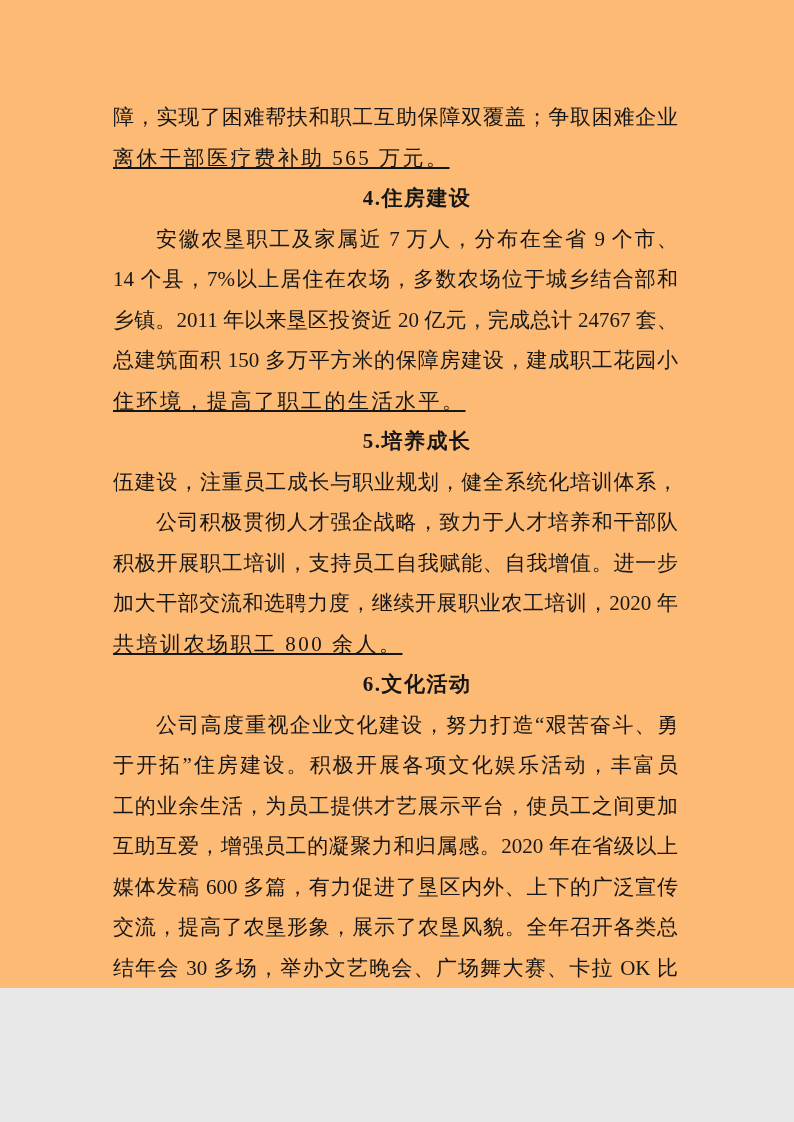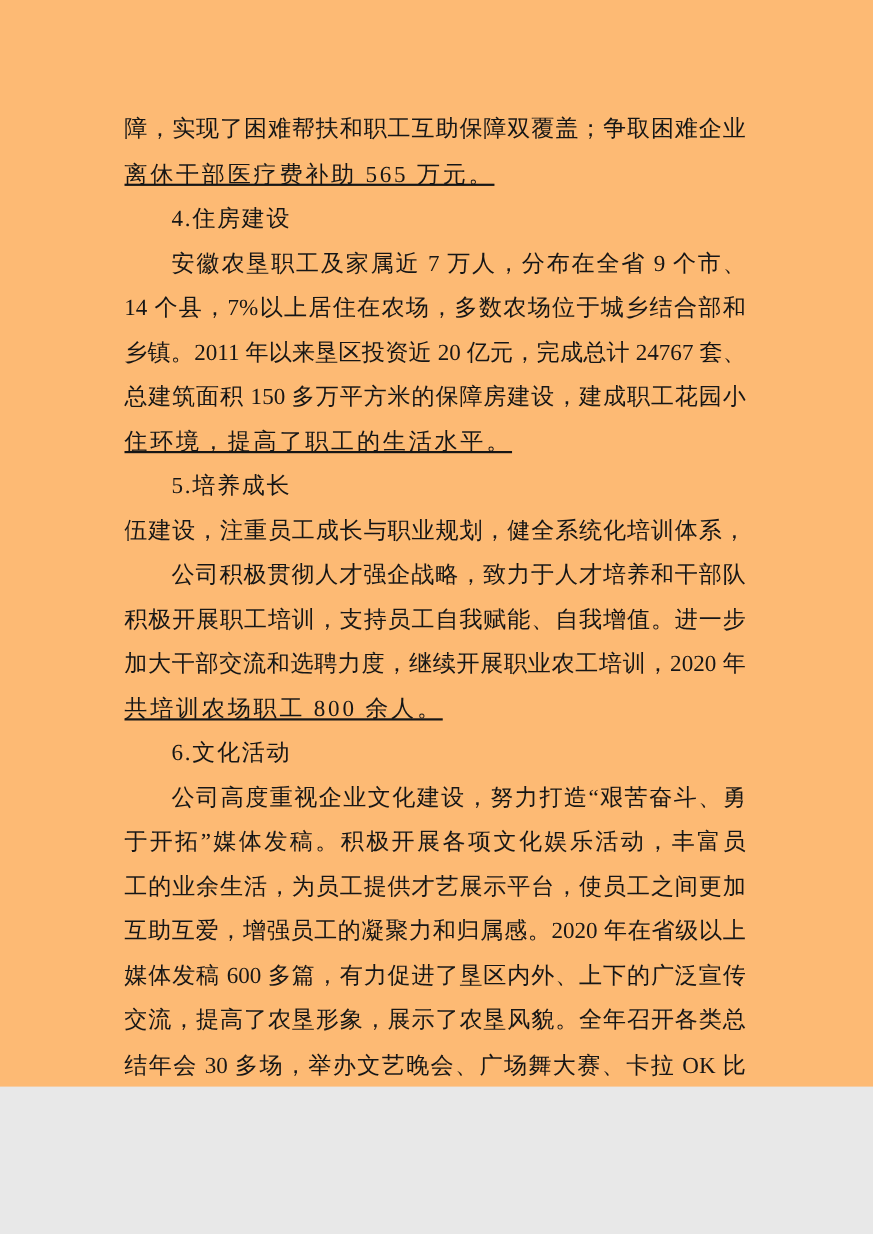--- a/index.html
+++ b/index.html
@@ -39,24 +39,24 @@
   .last {
     text-align: left;
     letter-spacing: 2.5px;
     text-decoration: underline;
   }
   
   .indent {
     text-indent: 43px;
   }
   .heading {
-    font-weight: normal;
+    font-weight: bold;
     padding-left: 43px;
     letter-spacing: 1.5px;
-    text-align: left;
+    text-align: center;
   }
   .footer {
     position: absolute;
     top: 1036px;
     left: 0;
     width: 794px;
     text-align: left;
     font-size: 13px;
     letter-spacing: 0.5px;
     color: #3c3c3c;
@@ -83,21 +83,21 @@
 
     <div class="ln j">伍建设，注重员工成长与职业规划，健全系统化培训体系，</div>
     <div class="ln j indent">公司积极贯彻人才强企战略，致力于人才培养和干部队</div>
     <div class="ln j">积极开展职工培训，支持员工自我赋能、自我增值。进一步</div>
     <div class="ln j">加大干部交流和选聘力度，继续开展职业农工培训，2020 年</div>
     <div class="ln last">共培训农场职工 800 余人。</div>
 
     <div class="ln heading">6.文化活动</div>
 
     <div class="ln j indent">公司高度重视企业文化建设，努力打造“艰苦奋斗、勇</div>
-    <div class="ln j">于开拓”媒体发稿。积极开展各项文化娱乐活动，丰富员</div>
+    <div class="ln j">于开拓”住房建设。积极开展各项文化娱乐活动，丰富员</div>
     <div class="ln j">工的业余生活，为员工提供才艺展示平台，使员工之间更加</div>
     <div class="ln j">互助互爱，增强员工的凝聚力和归属感。2020 年在省级以上</div>
     <div class="ln j">媒体发稿 600 多篇，有力促进了垦区内外、上下的广泛宣传</div>
     <div class="ln j">交流，提高了农垦形象，展示了农垦风貌。全年召开各类总</div>
     <div class="ln j">结年会 30 多场，举办文艺晚会、广场舞大赛、卡拉 OK 比赛、</div>
 
   </div>
 
   <div class="footer">21</div>
 </div>

